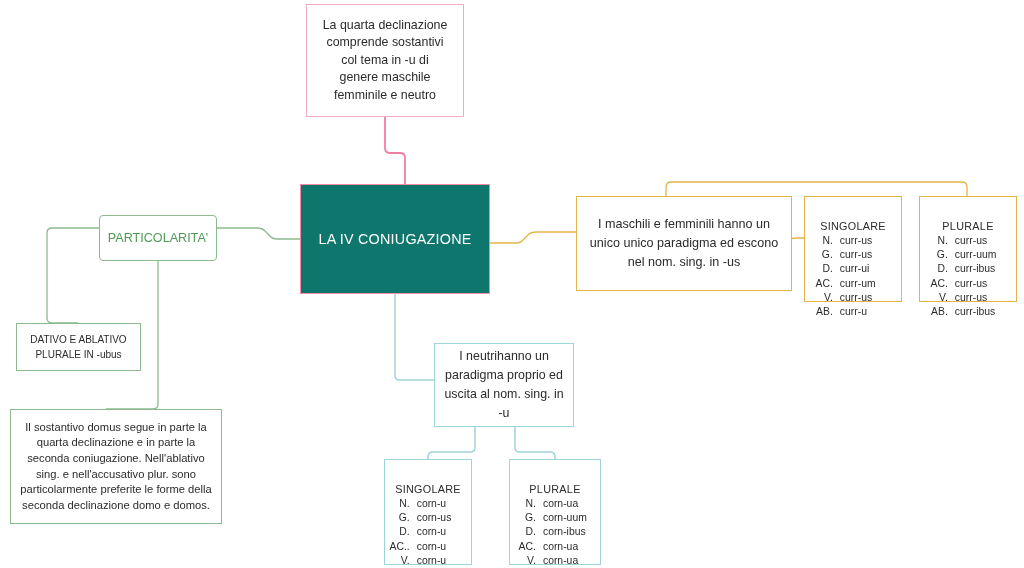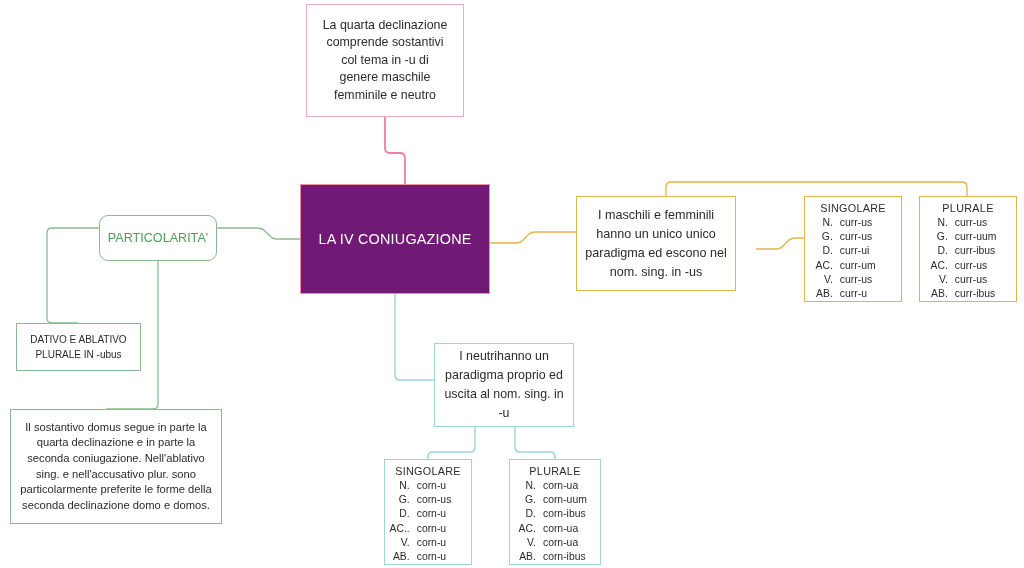--- a/index.html
+++ b/index.html
@@ -47,34 +47,34 @@
     color: #2b2b2b;
     font-size: 12.4px;
     line-height: 17.5px;
     padding: 4px 15px;
   }
 
   
   .n-center {
     left: 300px; top: 184px;
     width: 190px; height: 110px;
-    background: #701a75;
+    background: #0f766e;
     border: 1px solid #f58ba7;
     color: #ffffff;
     font-size: 14.4px;
     letter-spacing: 0.2px;
     line-height: 20px;
   }
 
   
   .n-partic {
     left: 99px; top: 215px;
     width: 118px; height: 46px;
     border: 1.3px solid #8cba8e;
-    border-radius: 9px;
+    border-radius: 4px;
     color: #4f9b55;
     font-size: 12.6px;
     line-height: 17px;
   }
   .n-dativo {
     left: 16px; top: 323px;
     width: 125px; height: 48px;
     border: 1.3px solid #8cba8e;
     color: #2b2b2b;
     font-size: 10px;
@@ -87,35 +87,35 @@
     border: 1.3px solid #8cba8e;
     color: #2b2b2b;
     font-size: 11.2px;
     line-height: 15.6px;
     padding: 3px 6px;
   }
 
   
   .n-masc {
     left: 576px; top: 196px;
-    width: 160px; height: 95px;
+    width: 216px; height: 95px;
     border: 1.4px solid #e3b44a;
     color: #2b2b2b;
     font-size: 12.6px;
     line-height: 19px;
     padding: 3px 7px;
   }
   .tbl {
     position: absolute;
     box-sizing: border-box;
     background: #ffffff;
     display: flex;
     flex-direction: column;
     align-items: center;
-    padding-top: 5px;
+    padding-top: 23px;
   }
   .tbl .tbl-title {
     font-size: 10.8px;
     color: #2b2b2b;
     letter-spacing: 0.3px;
     margin-bottom: 2px;
   }
   .tbl .rows {
     display: block;
     width: 100%;

